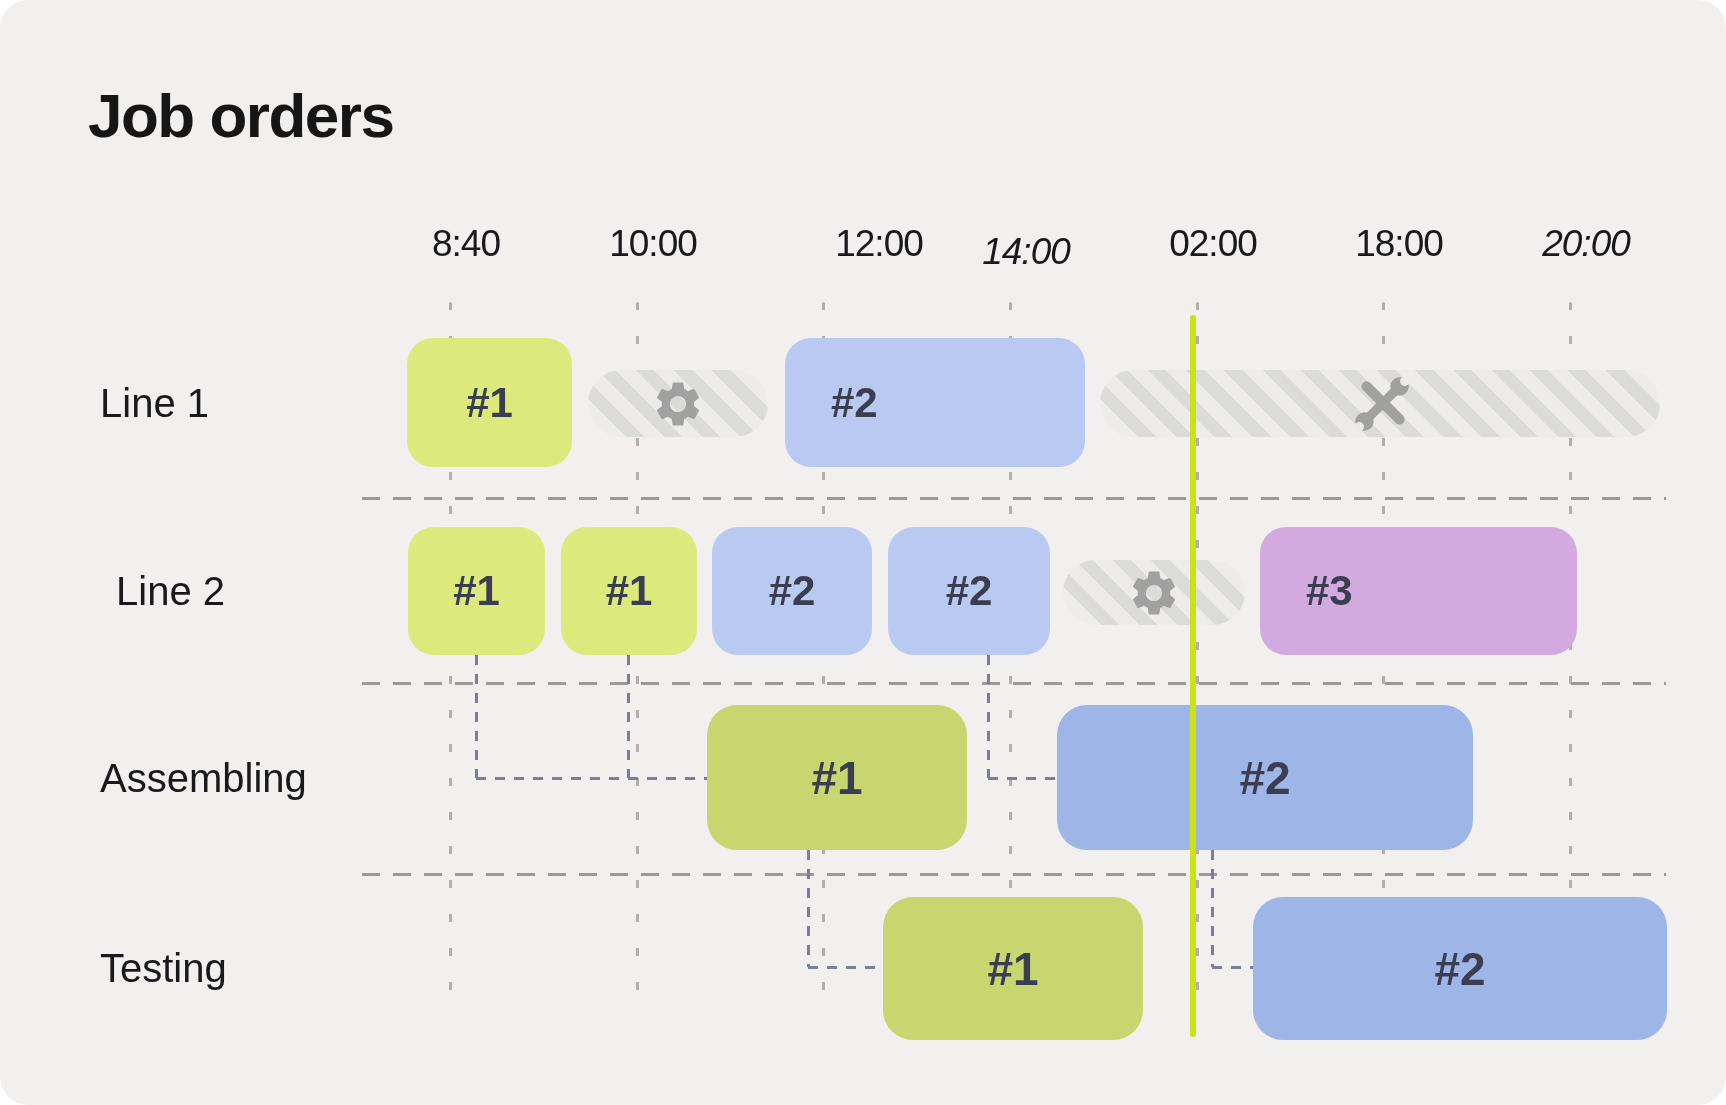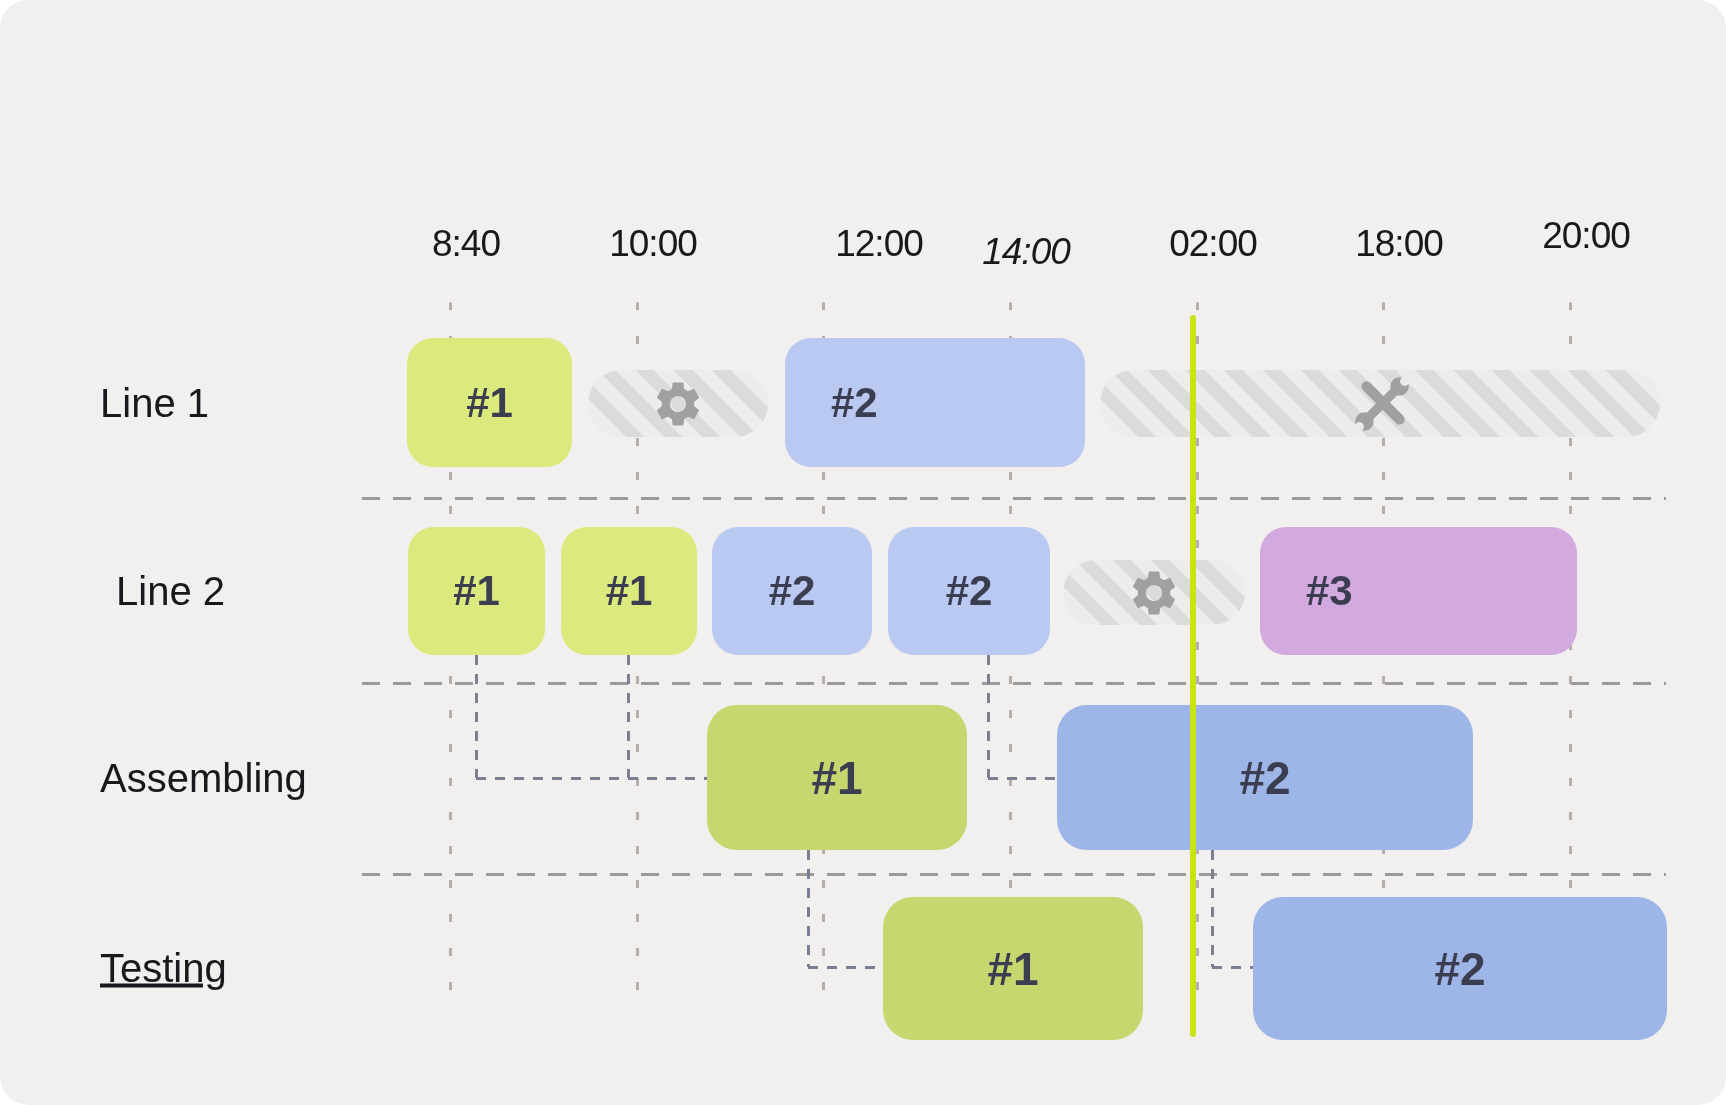--- a/index.html
+++ b/index.html
@@ -26,27 +26,28 @@
   .seg.green .pill{background:var(--green_pill);}
   .seg.blue .pill{background:var(--blue_pill);}
   .seg-label{position:absolute;inset:0;display:flex;align-items:center;justify-content:center;font-size:46px;font-weight:700;color:var(--bar_text);}
   .now-line{position:absolute;width:6px;border-radius:3px;background:var(--lime);z-index:50;}
   .icon .notch{fill:var(--hatch_light);}
 </style>
 </head>
 <body>
 
 <div id="stage" style="--bg: #f1f0ee; --title_text: #161616; --axis_text: #19191d; --label_text: #19191d; --bar_text: #3b3e50; --green: #dce97c; --green_dark: #c8d66f; --green_pill: #dfec86; --blue: #b9c9f2; --blue_dark: #9eb5e8; --blue_pill: #c1d0f6; --purple: #d3aadf; --hatch_dark: #dbdbda; --hatch_light: #edecea; --icon_gray: #9b9b9b; --separator: #9c9a98; --gridline: #b4adab; --connector: #7b7f93; --lime: #c9e314;">
+  <h1 class="page-title">Job orders</h1>
 <div class="axis-label" style="left: 466px; top: 244px;">8:40</div>
     <div class="axis-label" style="left: 653px; top: 244px;">10:00</div>
     <div class="axis-label" style="left: 879px; top: 244px;">12:00</div>
     <div class="axis-label" style="left: 1026px; top: 252px; font-style: italic;">14:00</div>
     <div class="axis-label" style="left: 1213px; top: 244px;">02:00</div>
     <div class="axis-label" style="left: 1399px; top: 244px; text-align: right;">18:00</div>
-    <div class="axis-label" style="left: 1586px; top: 236px;">20:00</div>
+    <div class="axis-label" style="left: 1586px; top: 244px; font-style: italic;">20:00</div>
     <div class="gridline" style="left: 448.5px; top: 302px; height: 710px;"></div>
     <div class="gridline" style="left: 635.5px; top: 302px; height: 710px;"></div>
     <div class="gridline" style="left: 821.5px; top: 302px; height: 710px;"></div>
     <div class="gridline" style="left: 1008.5px; top: 302px; height: 710px;"></div>
     <div class="gridline" style="left: 1195.5px; top: 302px; height: 710px;"></div>
     <div class="gridline" style="left: 1381.5px; top: 302px; height: 710px;"></div>
     <div class="gridline" style="left: 1568.5px; top: 302px; height: 710px;"></div>
     <div class="separator" style="left: 362px; width: 1304px; top: 496.5px;"></div>
     <div class="separator" style="left: 362px; width: 1304px; top: 681.5px;"></div>
     <div class="separator" style="left: 362px; width: 1304px; top: 872.5px;"></div>
@@ -111,21 +112,21 @@
       <div class="pill"></div>
       <div class="seg-label">#1</div>
     </div>
     <div class="bar seg blue" style="left: 1057px; top: 705px; width: 416px; height: 145px;">
       <div class="pill"></div>
       <div class="pill"></div>
       <div class="pill"></div>
       <div class="pill"></div>
       <div class="seg-label">#2</div>
     </div>
-    <div class="row-label" style="left: 100px; top: 968px; text-decoration: underline;">Testing</div>
+    <div class="row-label" style="left: 100px; top: 968px;">Testing</div>
     <div class="bar seg green" style="left: 883px; top: 897px; width: 260px; height: 143px;">
       <div class="pill"></div>
       <div class="pill"></div>
       <div class="pill"></div>
       <div class="pill"></div>
       <div class="seg-label">#1</div>
     </div>
     <div class="bar seg blue" style="left: 1253px; top: 897px; width: 414px; height: 143px;">
       <div class="pill"></div>
       <div class="pill"></div>

